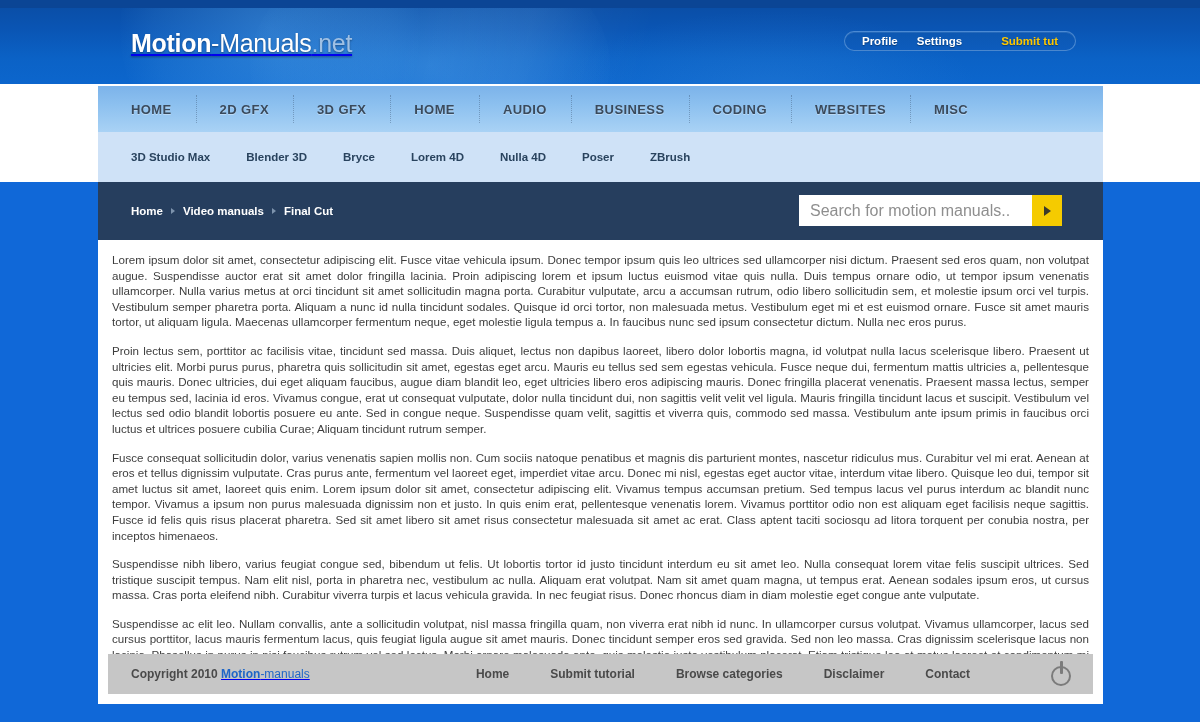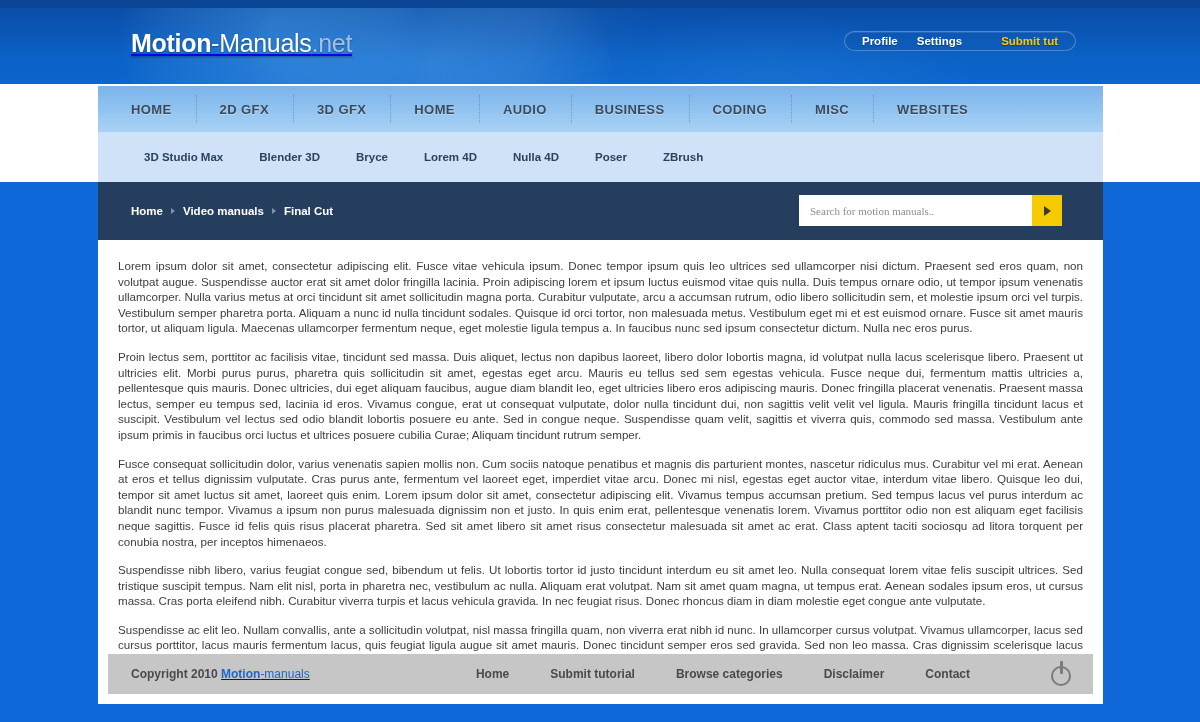--- a/index.html
+++ b/index.html
@@ -168,21 +168,21 @@
     align-items: center;
   }
   .nav-sub a {
     font-size: 11.5px;
     font-weight: bold;
     color: #29435e;
     text-decoration: none;
     padding: 0 18px;
     white-space: nowrap;
   }
-  .nav-sub a:first-child { padding-left: 46px; }
+  .nav-sub a:first-child { padding-left: 33px; }
 
   
   .crumbbar {
     position: absolute;
     top: 182px;
     left: 98px;
     width: 1005px;
     height: 58px;
     background: #263e5e;
     z-index: 3;
@@ -219,22 +219,22 @@
     background: #ffffff;
     display: flex;
     align-items: stretch;
     overflow: hidden;
   }
   .searchbox input {
     flex: 1;
     border: 0;
     outline: none;
     background: transparent;
-    font-family: Liberation Serif, serif;
-    font-size: 11px;
+    font-family: Liberation Sans, sans-serif;
+    font-size: 16px;
     color: #4d7c0f;
     padding: 0 11px;
   }
   .searchbox input::placeholder { color: #8e8e8e; }
   .search-btn {
     width: 30px;
     background: #f5cb00;
     border: 0;
     cursor: pointer;
     display: flex;
@@ -250,21 +250,21 @@
 
   
   .card {
     position: absolute;
     top: 240px;
     left: 98px;
     width: 1005px;
     height: 464px;
     background: #ffffff;
     z-index: 3;
-    padding: 10px;
+    padding: 4px;
   }
   .article {
     padding: 8px 10px 0 10px;
   }
   .article p {
     font-size: 11.6px;
     line-height: 15.6px;
     color: #3d3d3d;
     text-align: justify;
     margin-bottom: 13px;
@@ -351,22 +351,22 @@
 <div class="white-band"></div>
 
 <nav class="nav-main">
   <a href="#">HOME</a>
   <a href="#">2D GFX</a>
   <a href="#">3D GFX</a>
   <a href="#">HOME</a>
   <a href="#">AUDIO</a>
   <a href="#">BUSINESS</a>
   <a href="#">CODING</a>
+  <a href="#">WEBSITES</a>
   <a href="#">MISC</a>
-  <a href="#">WEBSITES</a>
 </nav>
 
 <nav class="nav-sub">
   <a href="#">3D Studio Max</a>
   <a href="#">Blender 3D</a>
   <a href="#">Bryce</a>
   <a href="#">Lorem 4D</a>
   <a href="#">Nulla 4D</a>
   <a href="#">Poser</a>
   <a href="#">ZBrush</a>

